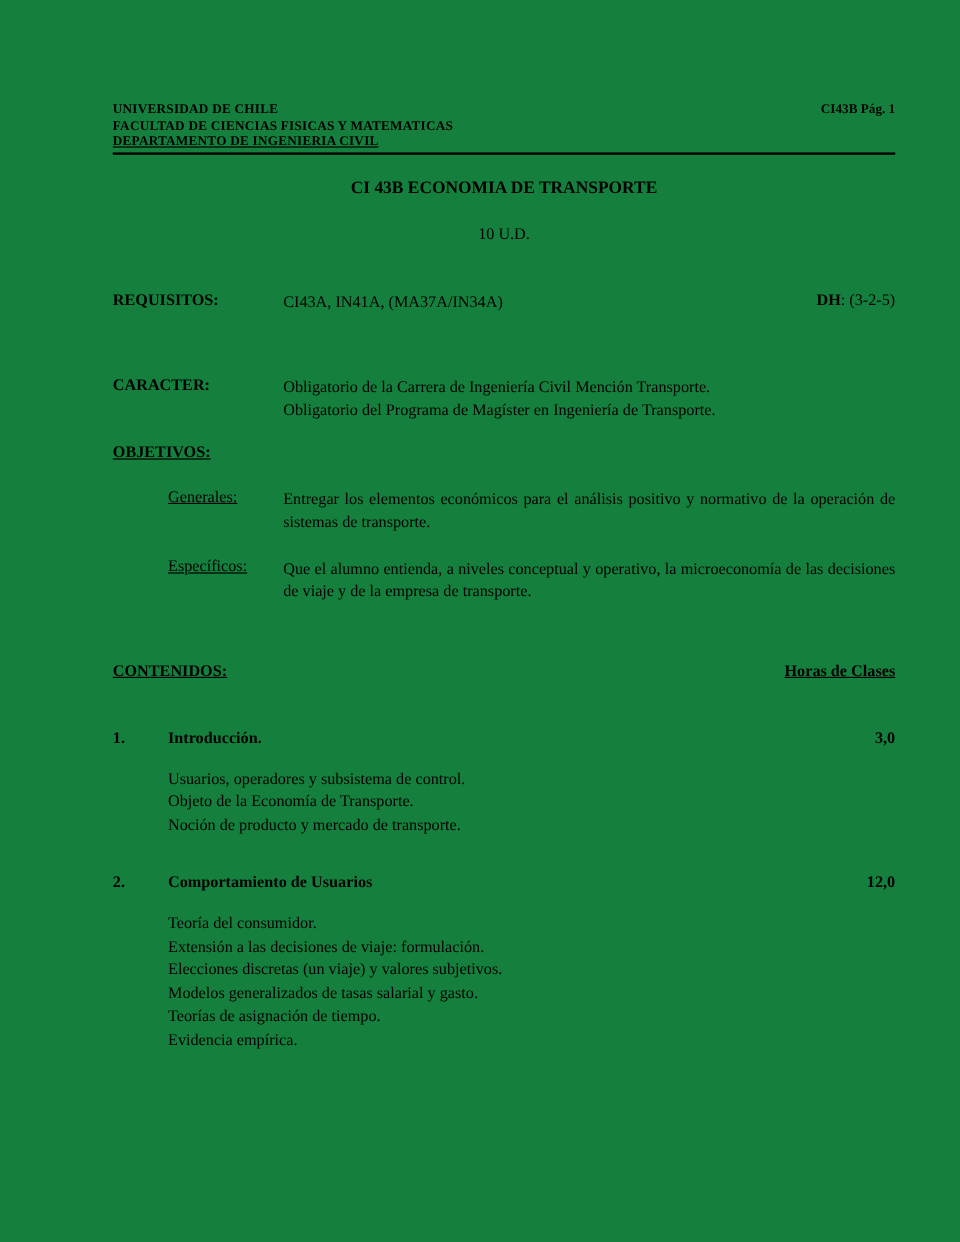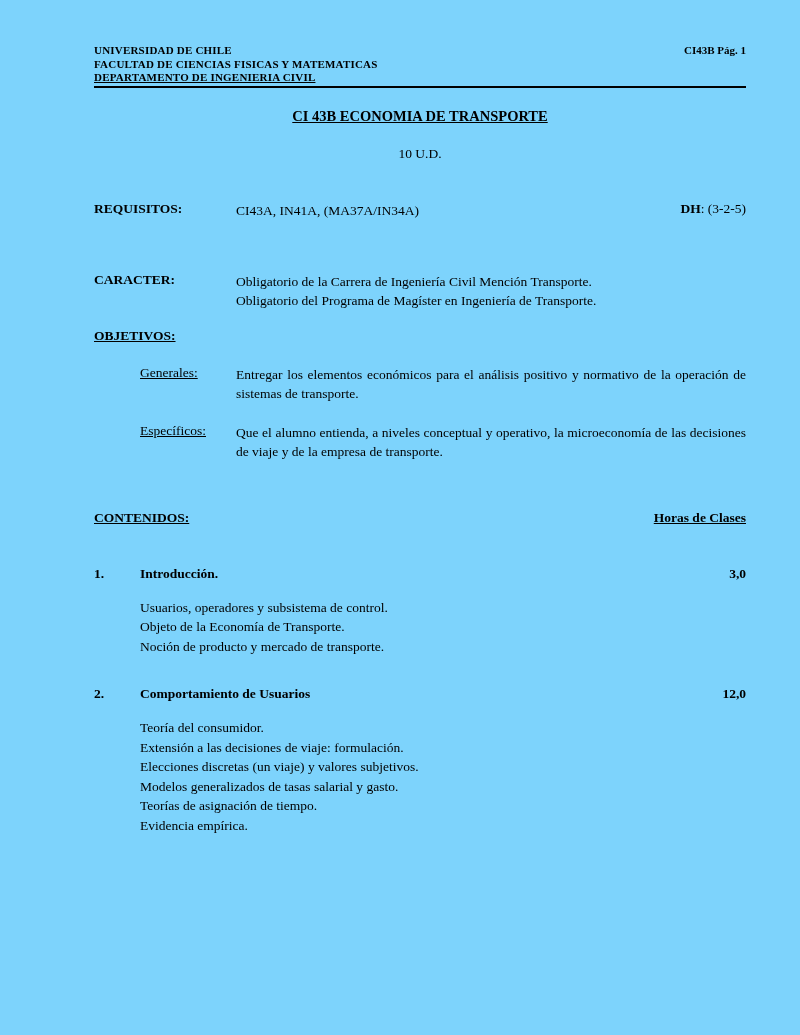--- a/index.html
+++ b/index.html
@@ -1,24 +1,24 @@
 <!DOCTYPE html>
 <html><head>
 <meta charset="utf-8">
 <style>
   * { margin: 0; padding: 0; box-sizing: border-box; }
   html, body { background: #ffffff; }
   .page {
     width: 800px;
     height: 1035px;
-    background: #7dd3fc;
+    background: #15803d;
     color: #000000;
     font-family: "Liberation Serif", serif;
     font-size: 13.5px;
-    padding: 44px 54px 0 94px;
+    padding: 85px 54px 0 94px;
     position: relative;
     overflow: hidden;
   }
 
   
   .doc-header {
     display: flex;
     justify-content: space-between;
     align-items: flex-start;
     border-bottom: 2px solid #000;
@@ -29,21 +29,21 @@
   .org-line.dept { text-decoration: underline; }
   .page-ref { font-weight: bold; font-size: 11px; white-space: nowrap; }
 
   
   .doc-title {
     text-align: center;
     font-weight: bold;
     font-size: 14.5px;
     margin-top: 20px;
   }
-  .doc-title span { text-decoration: underline; }
+  .doc-title span { }
   .credits { text-align: center; margin-top: 21px; }
 
   
   .row { display: flex; }
   .row-requisitos { margin-top: 39px; }
   .row-caracter { margin-top: 52px; }
   .label-col { width: 142px; font-weight: bold; flex: none; }
   .value-col { flex: 1; line-height: 19px; }
   .dh { white-space: nowrap; }
   .dh b { font-weight: bold; }

